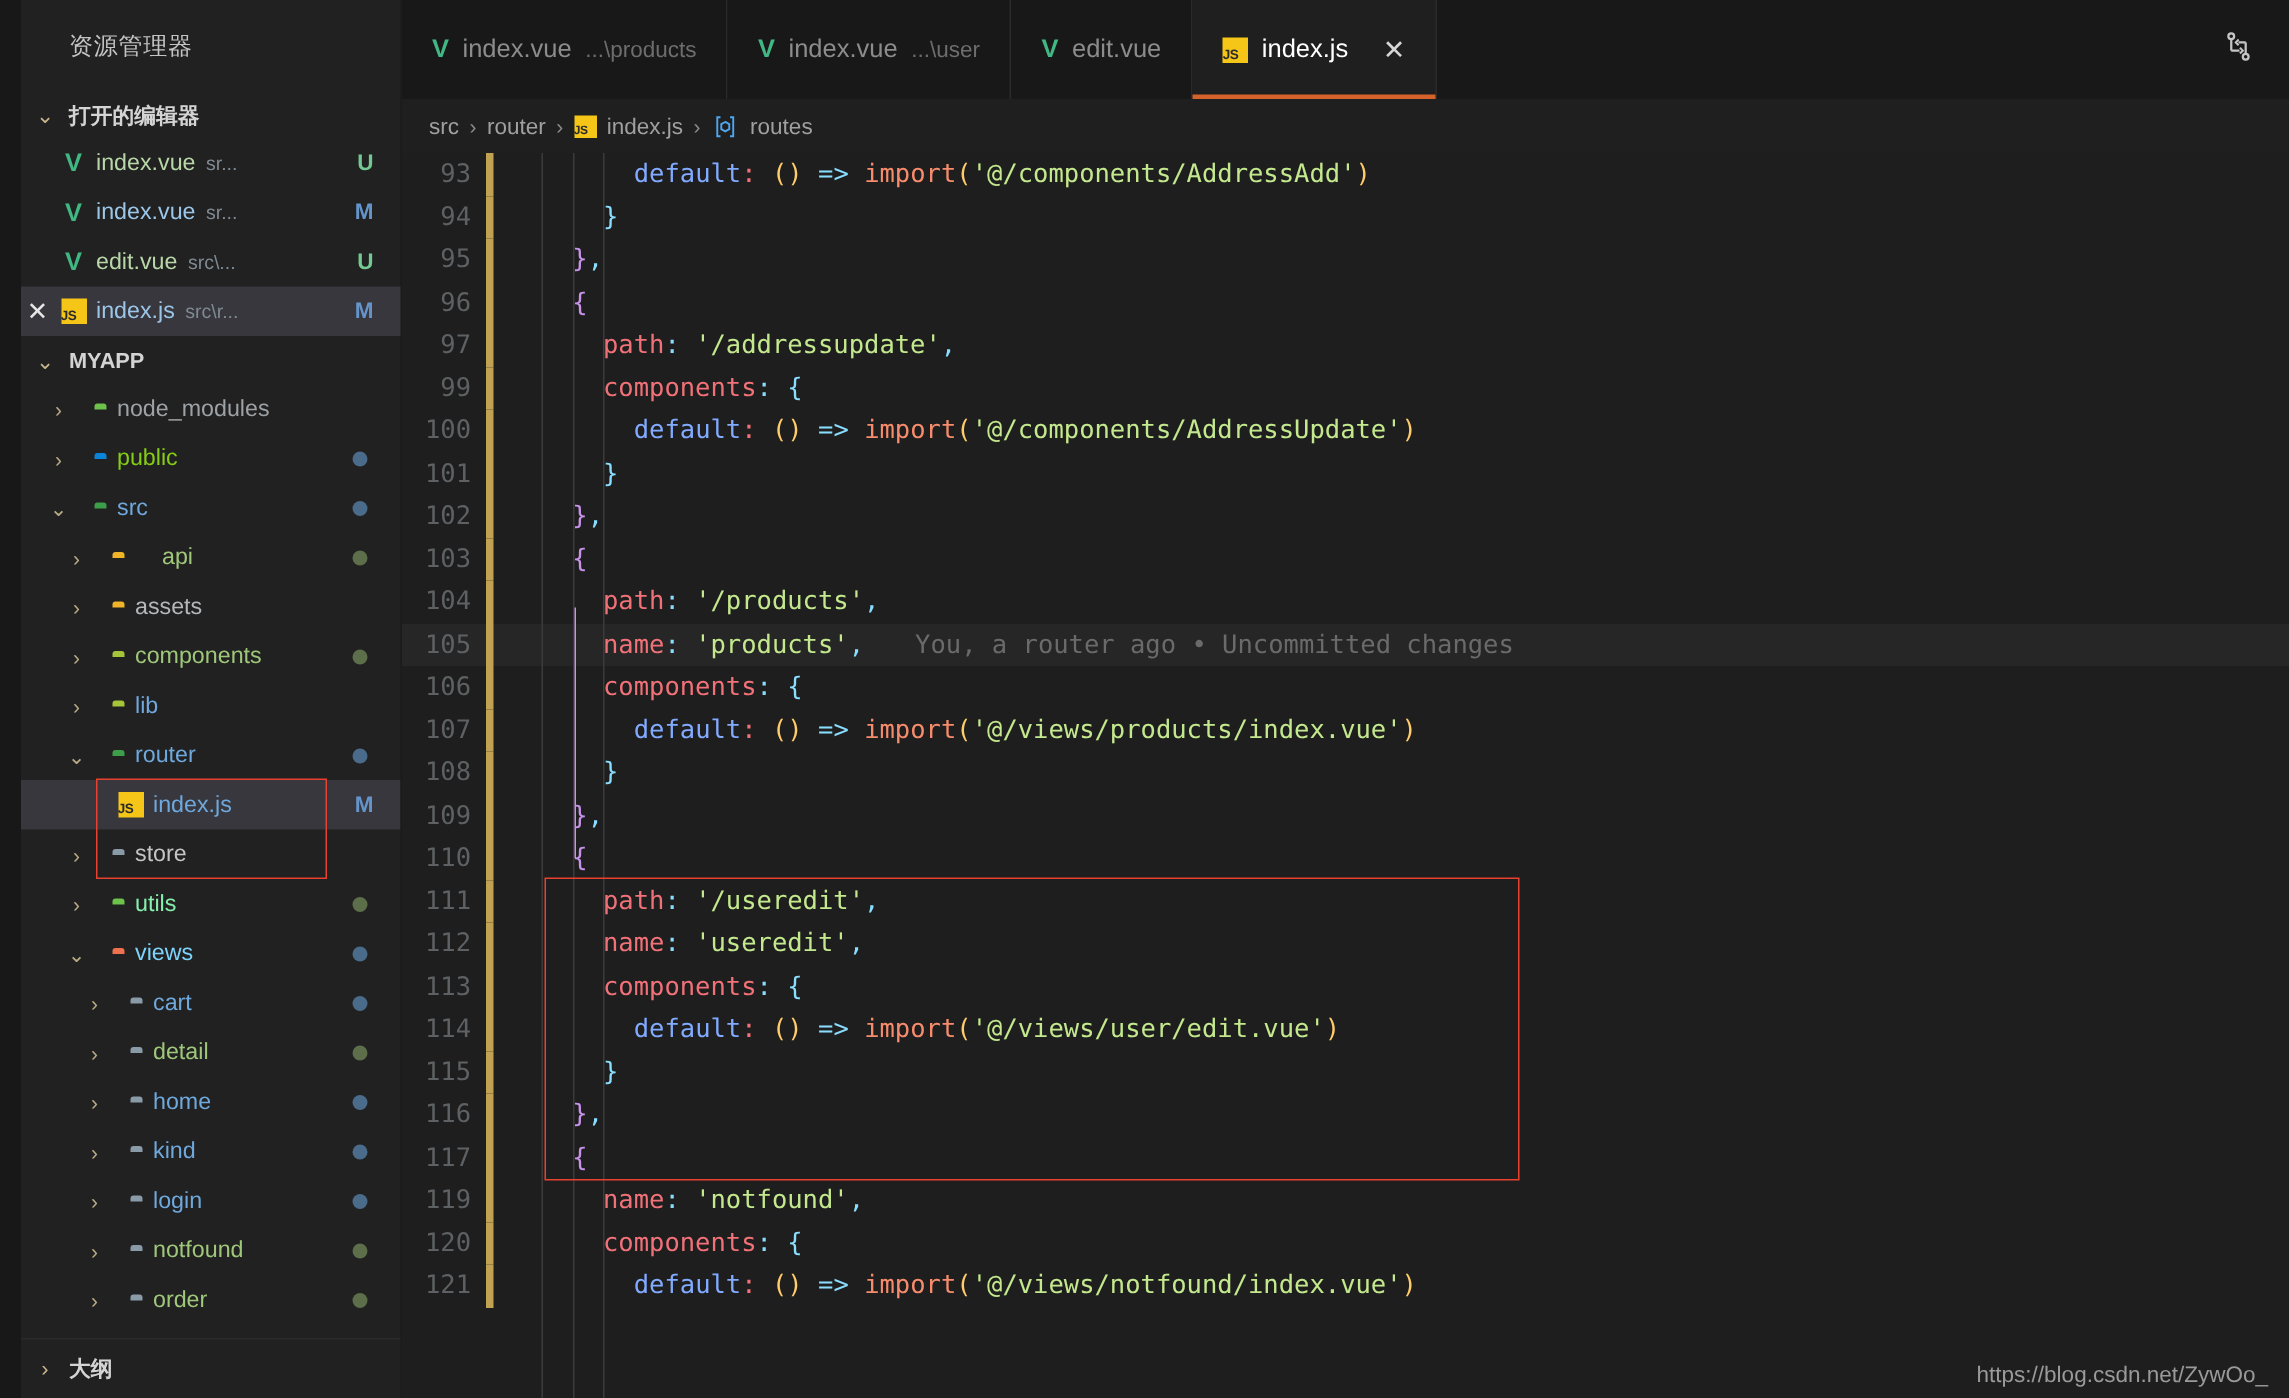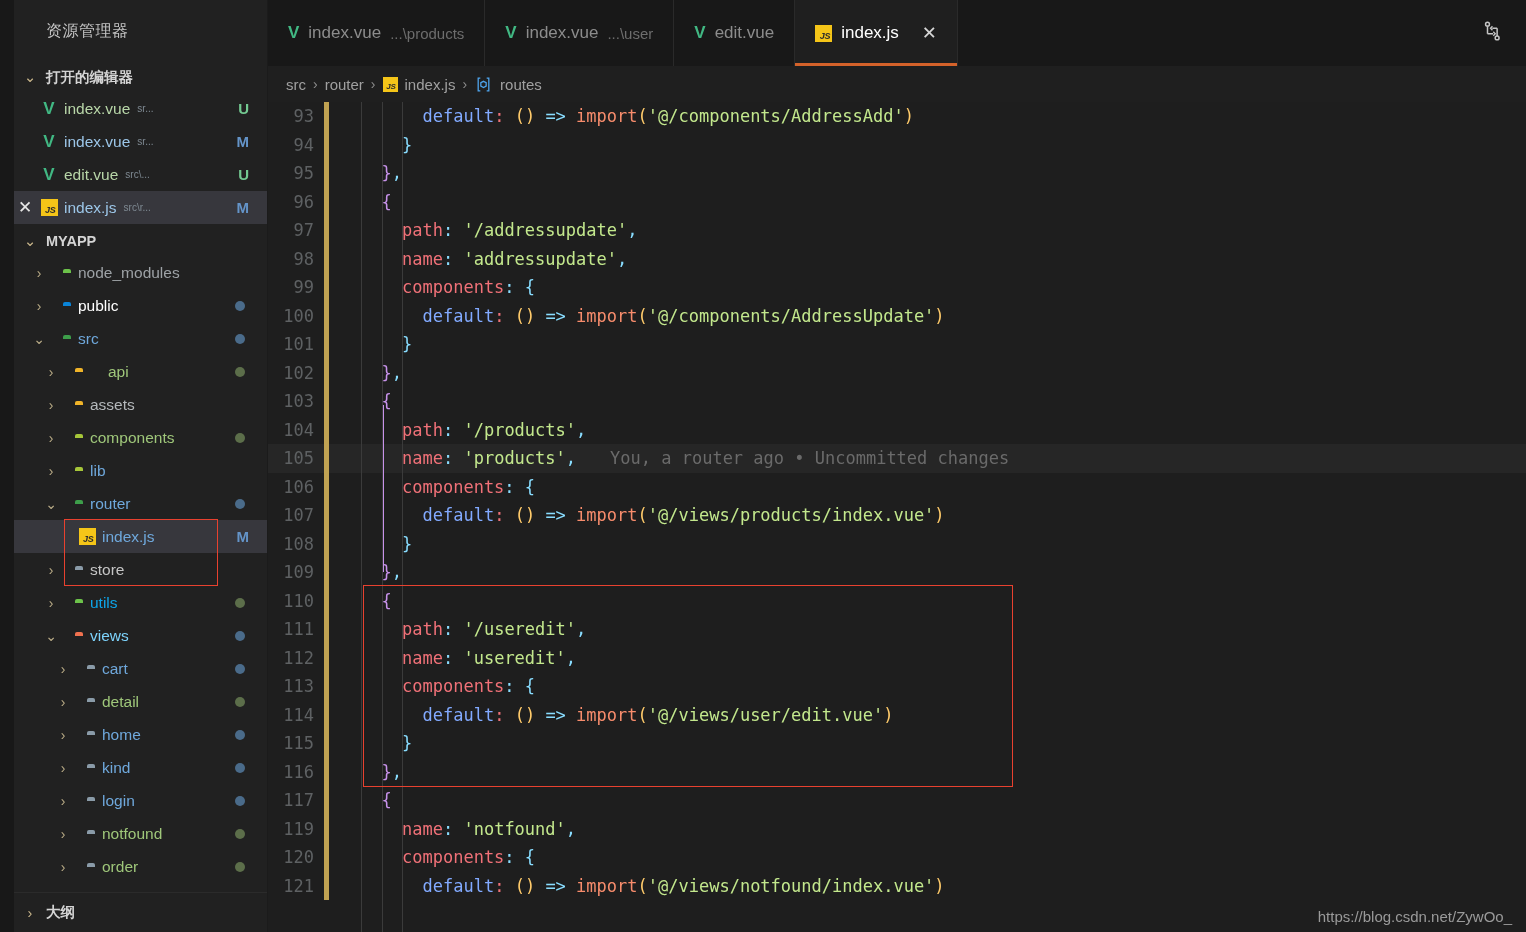--- a/index.html
+++ b/index.html
@@ -36,39 +36,38 @@
 
   .row {
     height: 33px; display: flex; align-items: center; position: relative;
     font-size: 15.5px; white-space: nowrap; cursor: pointer; user-select: none;
   }
   .row.selected { background: #37373d; }
   .row .twisty { width: 22px; flex:0 0 22px; text-align: center; color: #b9ab86; font-size: 14px; }
   .row .twisty.blank { color: transparent; }
   .row .ficon { width: 26px; flex: 0 0 26px; display:flex; align-items:center; justify-content:center; }
   .row .label { color: #cfcfcf; margin-left: 2px; }
-  .row .sub { color: #7f8a93; font-size: 10px; margin-left: 7px; }
+  .row .sub { color: #7f8a93; font-size: 13px; margin-left: 7px; }
   .row .badge-letter { position: absolute; right: 18px; font-size: 15px; font-weight: 600; }
   .row .dot { position: absolute; right: 22px; width: 10px; height: 10px; border-radius: 50%; }
 
   .x-close { width: 22px; flex:0 0 22px; text-align:center; color:#e6e6e6; font-size:17px; }
 
   
   .folder { width: 17px; height: 13px; border-radius: 2px 2px 2px 2px; position: relative; }
   .folder::before {
     content:""; position:absolute; left:0; top:-3.5px; width:8px; height:4px;
     border-radius:2px 2px 0 0; background: inherit;
   }
   .vue-icon { color:#41b883; font-size:17px; font-weight:bold; line-height:1; }
   .js-icon {
     width:17px; height:17px; background:#f5c518; color:#2b2b2b;
     font-size:9px; font-weight:bold; display:flex; align-items:flex-end;
-    justify-content:flex-end; padding:0 2px 0 0; font-family:"Liberation Sans",sans-serif;
+    padding:0 2px 0 0; font-family:"Liberation Sans",sans-serif;
     letter-spacing:-0.3px;
-    font-style:italic;
   }
   .js-icon span { transform: translateY(-1px); }
 
   .outline-bar {
     margin-top:auto; height: 40px; border-top:1px solid #2b2b2b;
     display:flex; align-items:center; gap:6px; padding-left:6px;
     color:#d4d4d4; font-size:14.5px; font-weight:bold; background:#212121;
     cursor:pointer; user-select:none;
   }
   .outline-bar .twisty { width:20px; text-align:center; color:#c8b58a; font-weight:normal;}
@@ -230,21 +229,21 @@
             <span class="ficon">
               <span><span class="folder" style="background: rgb(108, 194, 74);"></span></span>
             </span>
             <span class="label" style="color: rgb(157, 162, 166);">node_modules</span>
           </div>
           <div class="row" style="padding-left: 14px;">
             <span class="twisty">›</span>
             <span class="ficon">
               <span><span class="folder" style="background: rgb(10, 132, 216);"></span></span>
             </span>
-            <span class="label" style="color: #ffffff;">public</span>
+            <span class="label" style="color: #84cc16;">public</span>
             <span class="dot" style="background: rgb(74, 107, 138);"></span>
           </div>
           <div class="row" style="padding-left: 14px;">
             <span class="twisty">⌄</span>
             <span class="ficon">
               <span><span class="folder" style="background: rgb(61, 158, 74);"></span></span>
             </span>
             <span class="label" style="color: rgb(111, 168, 220);">src</span>
             <span class="dot" style="background: rgb(74, 107, 138);"></span>
           </div>
@@ -301,21 +300,21 @@
             <span class="ficon">
               <span><span class="folder" style="background: rgb(138, 155, 168);"></span></span>
             </span>
             <span class="label" style="color: rgb(197, 197, 197);">store</span>
           </div>
           <div class="row" style="padding-left: 26px;">
             <span class="twisty">›</span>
             <span class="ficon">
               <span><span class="folder" style="background: rgb(108, 194, 74);"></span></span>
             </span>
-            <span class="label" style="color: #0ea5e9;">utils</span>
+            <span class="label" style="color: #86efac;">utils</span>
             <span class="dot" style="background: rgb(92, 110, 74);"></span>
           </div>
           <div class="row" style="padding-left: 26px;">
             <span class="twisty">⌄</span>
             <span class="ficon">
               <span><span class="folder" style="background: rgb(240, 113, 79);"></span></span>
             </span>
             <span class="label" style="color: #7dd3fc;">views</span>
             <span class="dot" style="background: rgb(74, 107, 138);"></span>
           </div>
@@ -452,21 +451,20 @@
       <span class="crumb">routes</span>
     </div>
 
     <div class="editor">
       <div id="code-lines">
           <div class="code-line"><span class="ln">93</span><span class="gutter-mod"></span><span class="gutter-pad"></span><span class="code-text" style="padding-left: 61.5px;"><span class="t-prop">default</span><span class="t-key">: </span><span class="t-paren">()</span><span class="t-key"> </span><span class="t-arrow">=&gt;</span><span class="t-key"> </span><span class="t-fn">import</span><span class="t-paren">(</span><span class="t-str">'@/components/AddressAdd'</span><span class="t-paren">)</span></span></div>
           <div class="code-line"><span class="ln">94</span><span class="gutter-mod"></span><span class="gutter-pad"></span><span class="code-text" style="padding-left: 41px;"><span class="t-brace-c">}</span></span></div>
           <div class="code-line"><span class="ln">95</span><span class="gutter-mod"></span><span class="gutter-pad"></span><span class="code-text" style="padding-left: 20.5px;"><span class="t-brace-p">}</span><span class="t-comma">,</span></span></div>
           <div class="code-line"><span class="ln">96</span><span class="gutter-mod"></span><span class="gutter-pad"></span><span class="code-text" style="padding-left: 20.5px;"><span class="t-brace-p">{</span></span></div>
           <div class="code-line"><span class="ln">97</span><span class="gutter-mod"></span><span class="gutter-pad"></span><span class="code-text" style="padding-left: 41px;"><span class="t-key">path</span><span class="t-punct">: </span><span class="t-str">'/addressupdate'</span><span class="t-comma">,</span></span></div>
-          <div class="code-line"><span class="ln">98</span><span class="gutter-mod"></span><span class="gutter-pad"></span><span class="code-text" style="padding-left: 41px;"><span class="t-key">name</span><span class="t-punct">: </span><span class="t-str">'addressupdate'</span><span class="t-comma">,</span></span></div>
           <div class="code-line"><span class="ln">99</span><span class="gutter-mod"></span><span class="gutter-pad"></span><span class="code-text" style="padding-left: 41px;"><span class="t-key">components</span><span class="t-punct">: </span><span class="t-brace-c">{</span></span></div>
           <div class="code-line"><span class="ln">100</span><span class="gutter-mod"></span><span class="gutter-pad"></span><span class="code-text" style="padding-left: 61.5px;"><span class="t-prop">default</span><span class="t-key">: </span><span class="t-paren">()</span><span class="t-key"> </span><span class="t-arrow">=&gt;</span><span class="t-key"> </span><span class="t-fn">import</span><span class="t-paren">(</span><span class="t-str">'@/components/AddressUpdate'</span><span class="t-paren">)</span></span></div>
           <div class="code-line"><span class="ln">101</span><span class="gutter-mod"></span><span class="gutter-pad"></span><span class="code-text" style="padding-left: 41px;"><span class="t-brace-c">}</span></span></div>
           <div class="code-line"><span class="ln">102</span><span class="gutter-mod"></span><span class="gutter-pad"></span><span class="code-text" style="padding-left: 20.5px;"><span class="t-brace-p">}</span><span class="t-comma">,</span></span></div>
           <div class="code-line"><span class="ln">103</span><span class="gutter-mod"></span><span class="gutter-pad"></span><span class="code-text" style="padding-left: 20.5px;"><span class="t-brace-p">{</span></span></div>
           <div class="code-line"><span class="ln">104</span><span class="gutter-mod"></span><span class="gutter-pad"></span><span class="code-text" style="padding-left: 41px;"><span class="t-key">path</span><span class="t-punct">: </span><span class="t-str">'/products'</span><span class="t-comma">,</span></span></div>
           <div class="code-line hl"><span class="ln">105</span><span class="gutter-mod"></span><span class="gutter-pad"></span><span class="code-text" style="padding-left: 41px;"><span class="t-key">name</span><span class="t-punct">: </span><span class="t-str">'products'</span><span class="t-comma">,</span></span><span class="blame">You, a router ago • Uncommitted changes</span></div>
           <div class="code-line"><span class="ln">106</span><span class="gutter-mod"></span><span class="gutter-pad"></span><span class="code-text" style="padding-left: 41px;"><span class="t-key">components</span><span class="t-punct">: </span><span class="t-brace-c">{</span></span></div>
           <div class="code-line"><span class="ln">107</span><span class="gutter-mod"></span><span class="gutter-pad"></span><span class="code-text" style="padding-left: 61.5px;"><span class="t-prop">default</span><span class="t-key">: </span><span class="t-paren">()</span><span class="t-key"> </span><span class="t-arrow">=&gt;</span><span class="t-key"> </span><span class="t-fn">import</span><span class="t-paren">(</span><span class="t-str">'@/views/products/index.vue'</span><span class="t-paren">)</span></span></div>
           <div class="code-line"><span class="ln">108</span><span class="gutter-mod"></span><span class="gutter-pad"></span><span class="code-text" style="padding-left: 41px;"><span class="t-brace-c">}</span></span></div>

